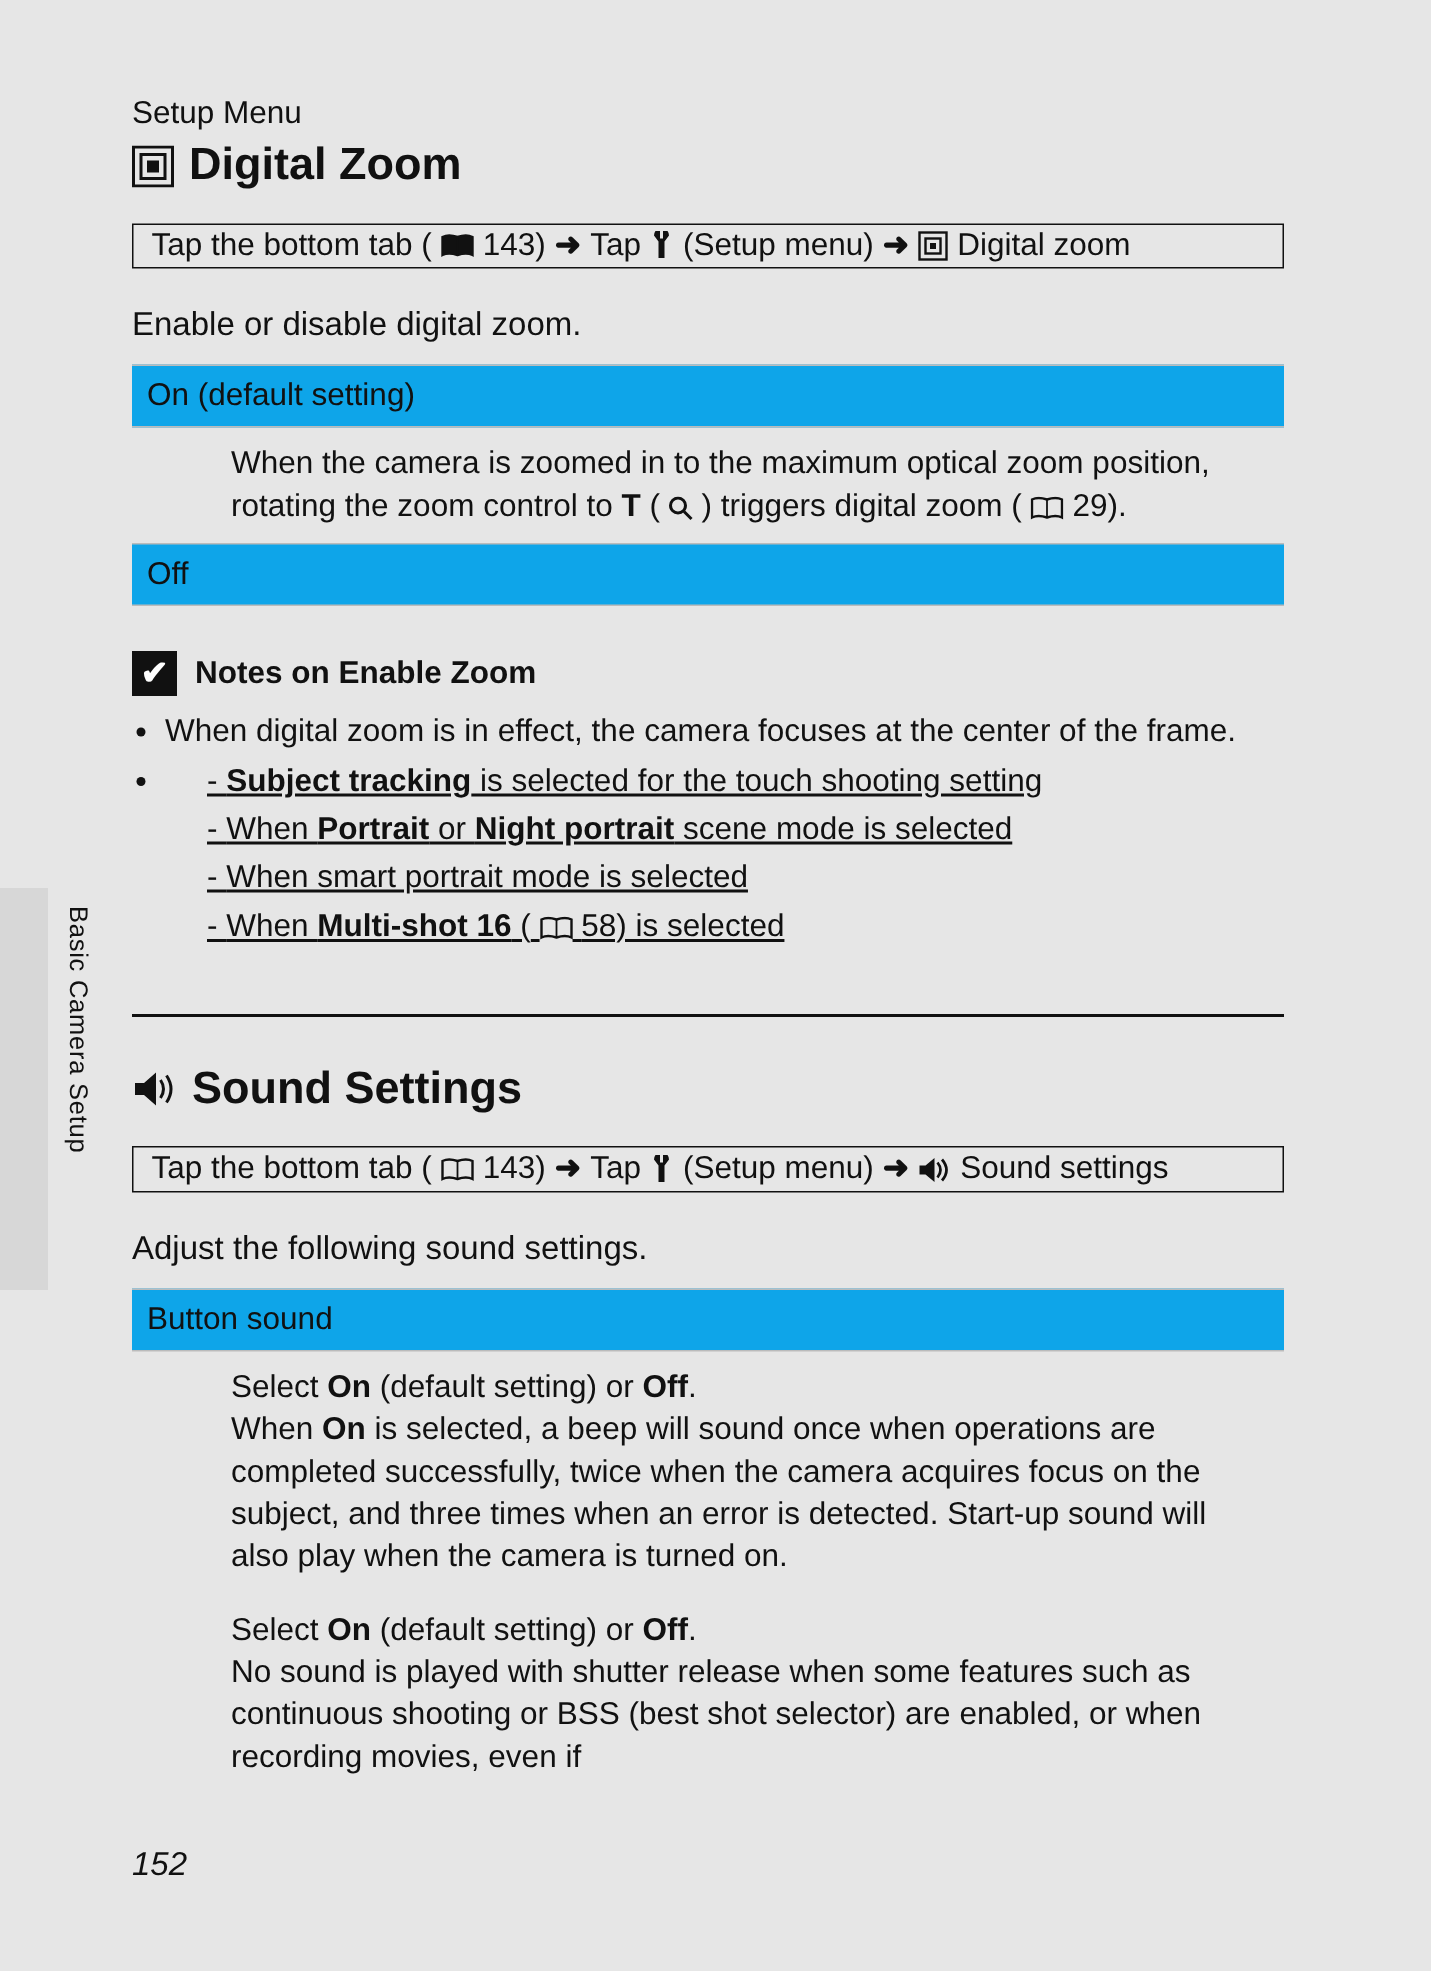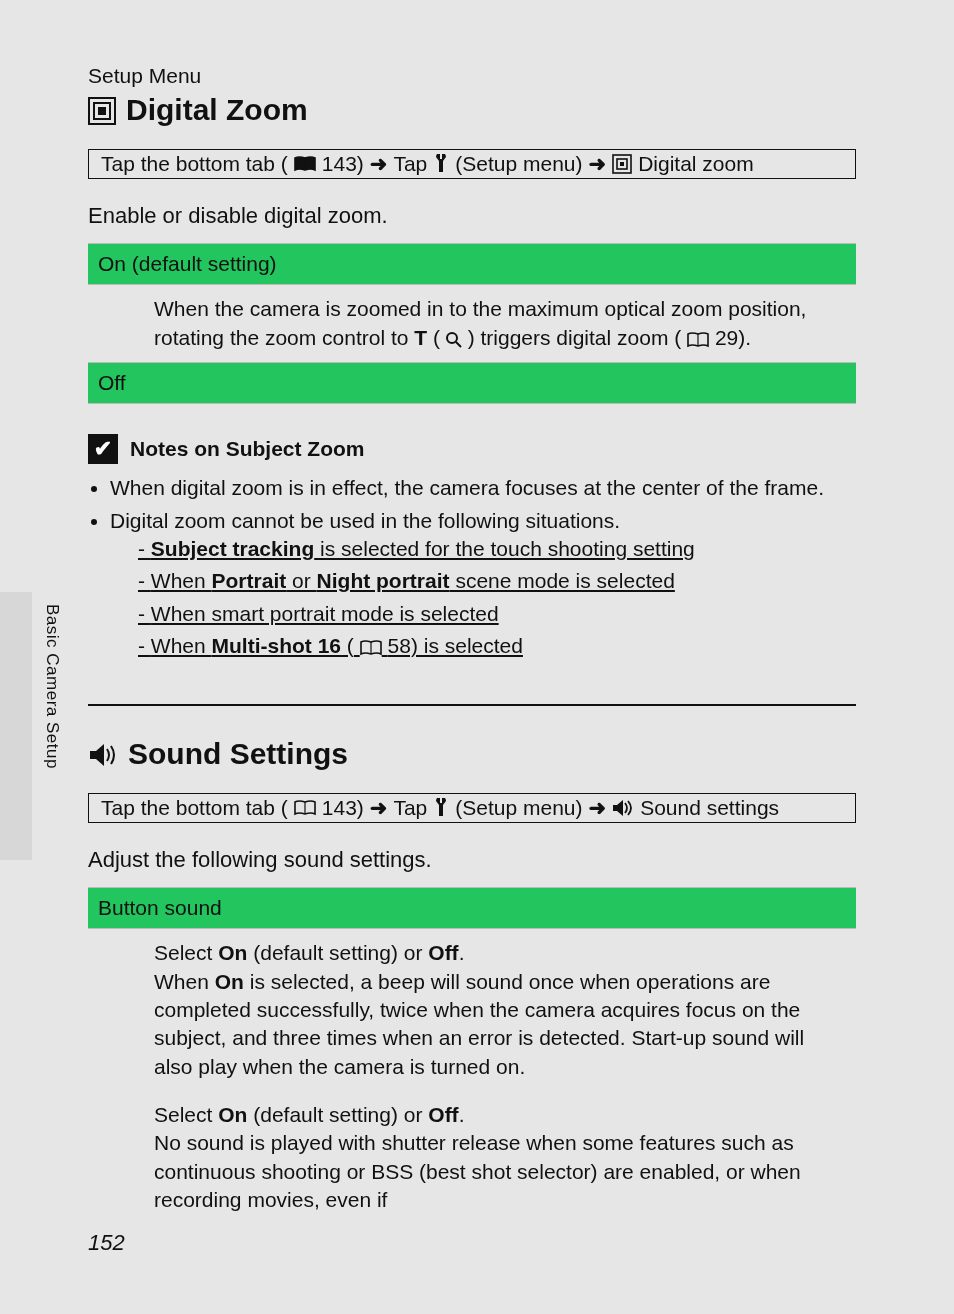--- a/index.html
+++ b/index.html
@@ -38,21 +38,21 @@
     font-size: 21px;
     display: flex;
     flex-wrap: wrap;
     align-items: center;
     gap: 6px;
     margin-bottom: 22px;
   }
   .intro { font-size: 22px; font-weight: 300; margin-bottom: 12px; }
   .tbl { width: 100%; border-collapse: collapse; }
   .tbl .hdr {
-    background: #22c55e;
+    background: #0ea5e9;
     border-top: 1px solid #bbb;
     border-bottom: 1px solid #bbb;
     padding: 6px 10px;
     font-size: 21px;
     text-align: left;
   }
   .tbl .bodycell {
     padding: 10px 10px 10px 66px;
     font-size: 21px;
     font-weight: 300;
@@ -180,26 +180,25 @@
           </tr>
       <tr>
             <td class="hdr">Off</td>
           </tr>
     </tbody>
       </table>
 
     <div class="notes-block">
       <div class="notes-head">
         <span class="check-icon">✔</span>
-        <span>Notes on Subject Zoom</span>
+        <span>Notes on Enable Zoom</span>
       </div>
       <ul class="notes">
         <li>When digital zoom is in effect, the camera focuses at the center of the frame.</li>
         <li>
-          <span>Digital zoom cannot be used in the following situations.</span>
           <ul class="dash-list">
             <li><b>Subject tracking</b><span> is selected for the touch shooting setting</span></li>
             <li><span>When </span><b>Portrait</b><span> or </span><b>Night portrait</b><span> scene mode is selected</span></li>
             <li>When smart portrait mode is selected</li>
             <li>
               <span>When </span><b>Multi-shot 16</b><span> (</span>
               <span class="inline-icon">
                 <svg width="22" height="16" viewBox="0 0 22 16">
                     <path d="M1 2 Q5 0 11 2 Q17 0 21 2 V14 Q17 12 11 14 Q5 12 1 14 Z" fill="none" stroke="#111" stroke-width="1.6"></path>
                     <line x1="11" y1="2" x2="11" y2="14" stroke="#111" stroke-width="1.2"></line>

